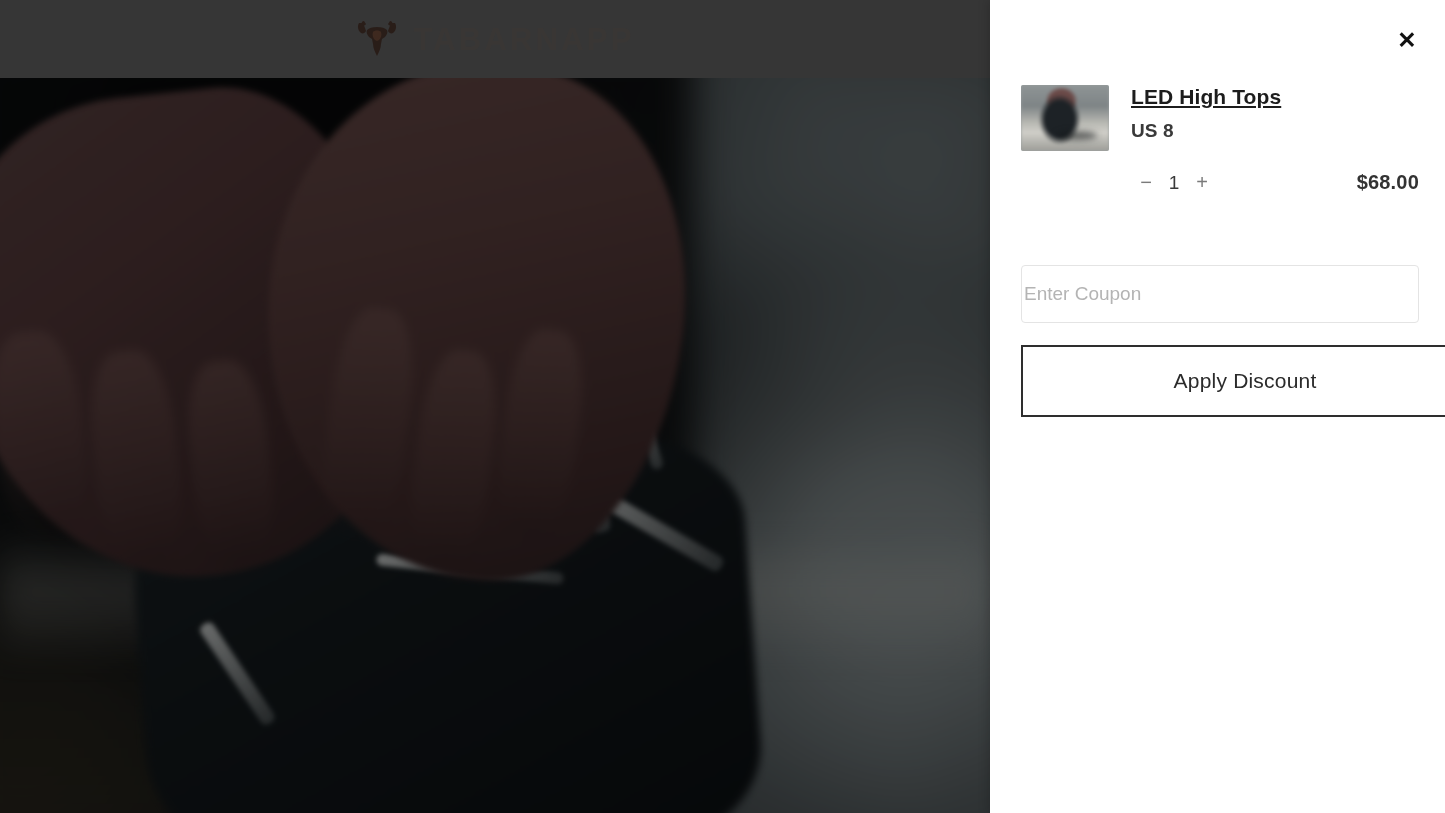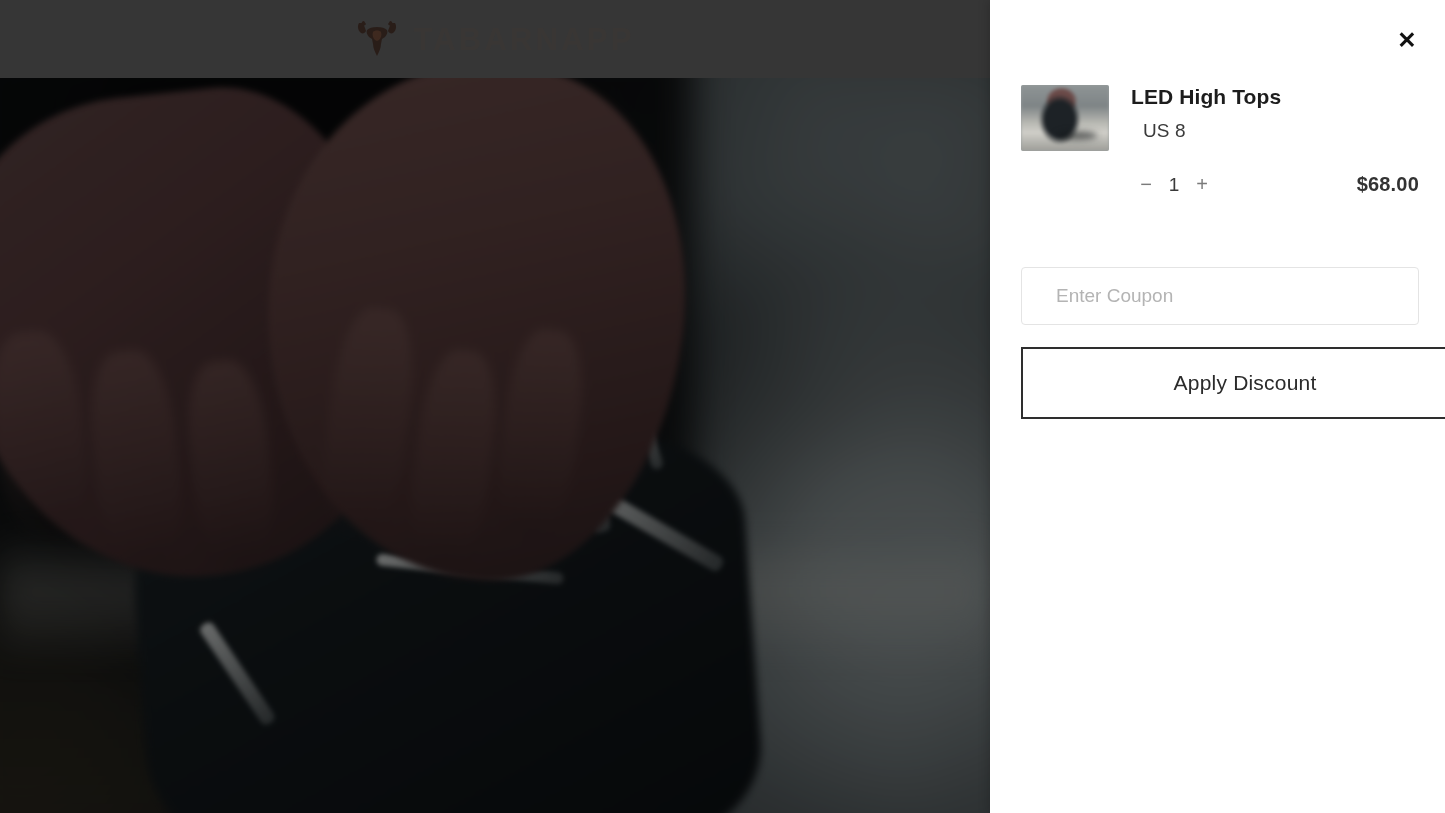--- a/index.html
+++ b/index.html
@@ -253,27 +253,28 @@
     flex: 1 1 auto;
     min-width: 0;
   }
   .item-title {
     font-size: 21px;
     font-weight: 700;
     color: #1d1d1d;
     line-height: 1.12;
     margin: 0 0 12px 0;
     letter-spacing: .1px;
+    text-decoration: underline;
   }
   .item-variant {
     font-size: 19px;
-    font-weight: 400;
+    font-weight: 700;
     color: #3a3a3a;
     line-height: 1.1;
-    margin: 12px;
+    margin: 0;
     letter-spacing: .1px;
   }
 
   .qty-row {
     display: flex;
     align-items: center;
     margin-top: 21px;
     padding-left: 112px;
   }
   .qty-btn {
@@ -301,21 +302,21 @@
     letter-spacing: .2px;
     text-align: center;
   }
 
   .coupon-input {
     display: block;
     box-sizing: border-box;
     width: 398px;
     height: 58px;
     margin-top: 73px;
-    padding: 0 34px;
+    padding: 0 2px;
     border: 1px solid #e4e4e4;
     border-radius: 4px;
     background: #ffffff;
     font-family: "Liberation Sans", sans-serif;
     font-size: 19px;
     color: #333333;
     outline: none;
   }
   .coupon-input::placeholder {
     color: #b4b4b4;

